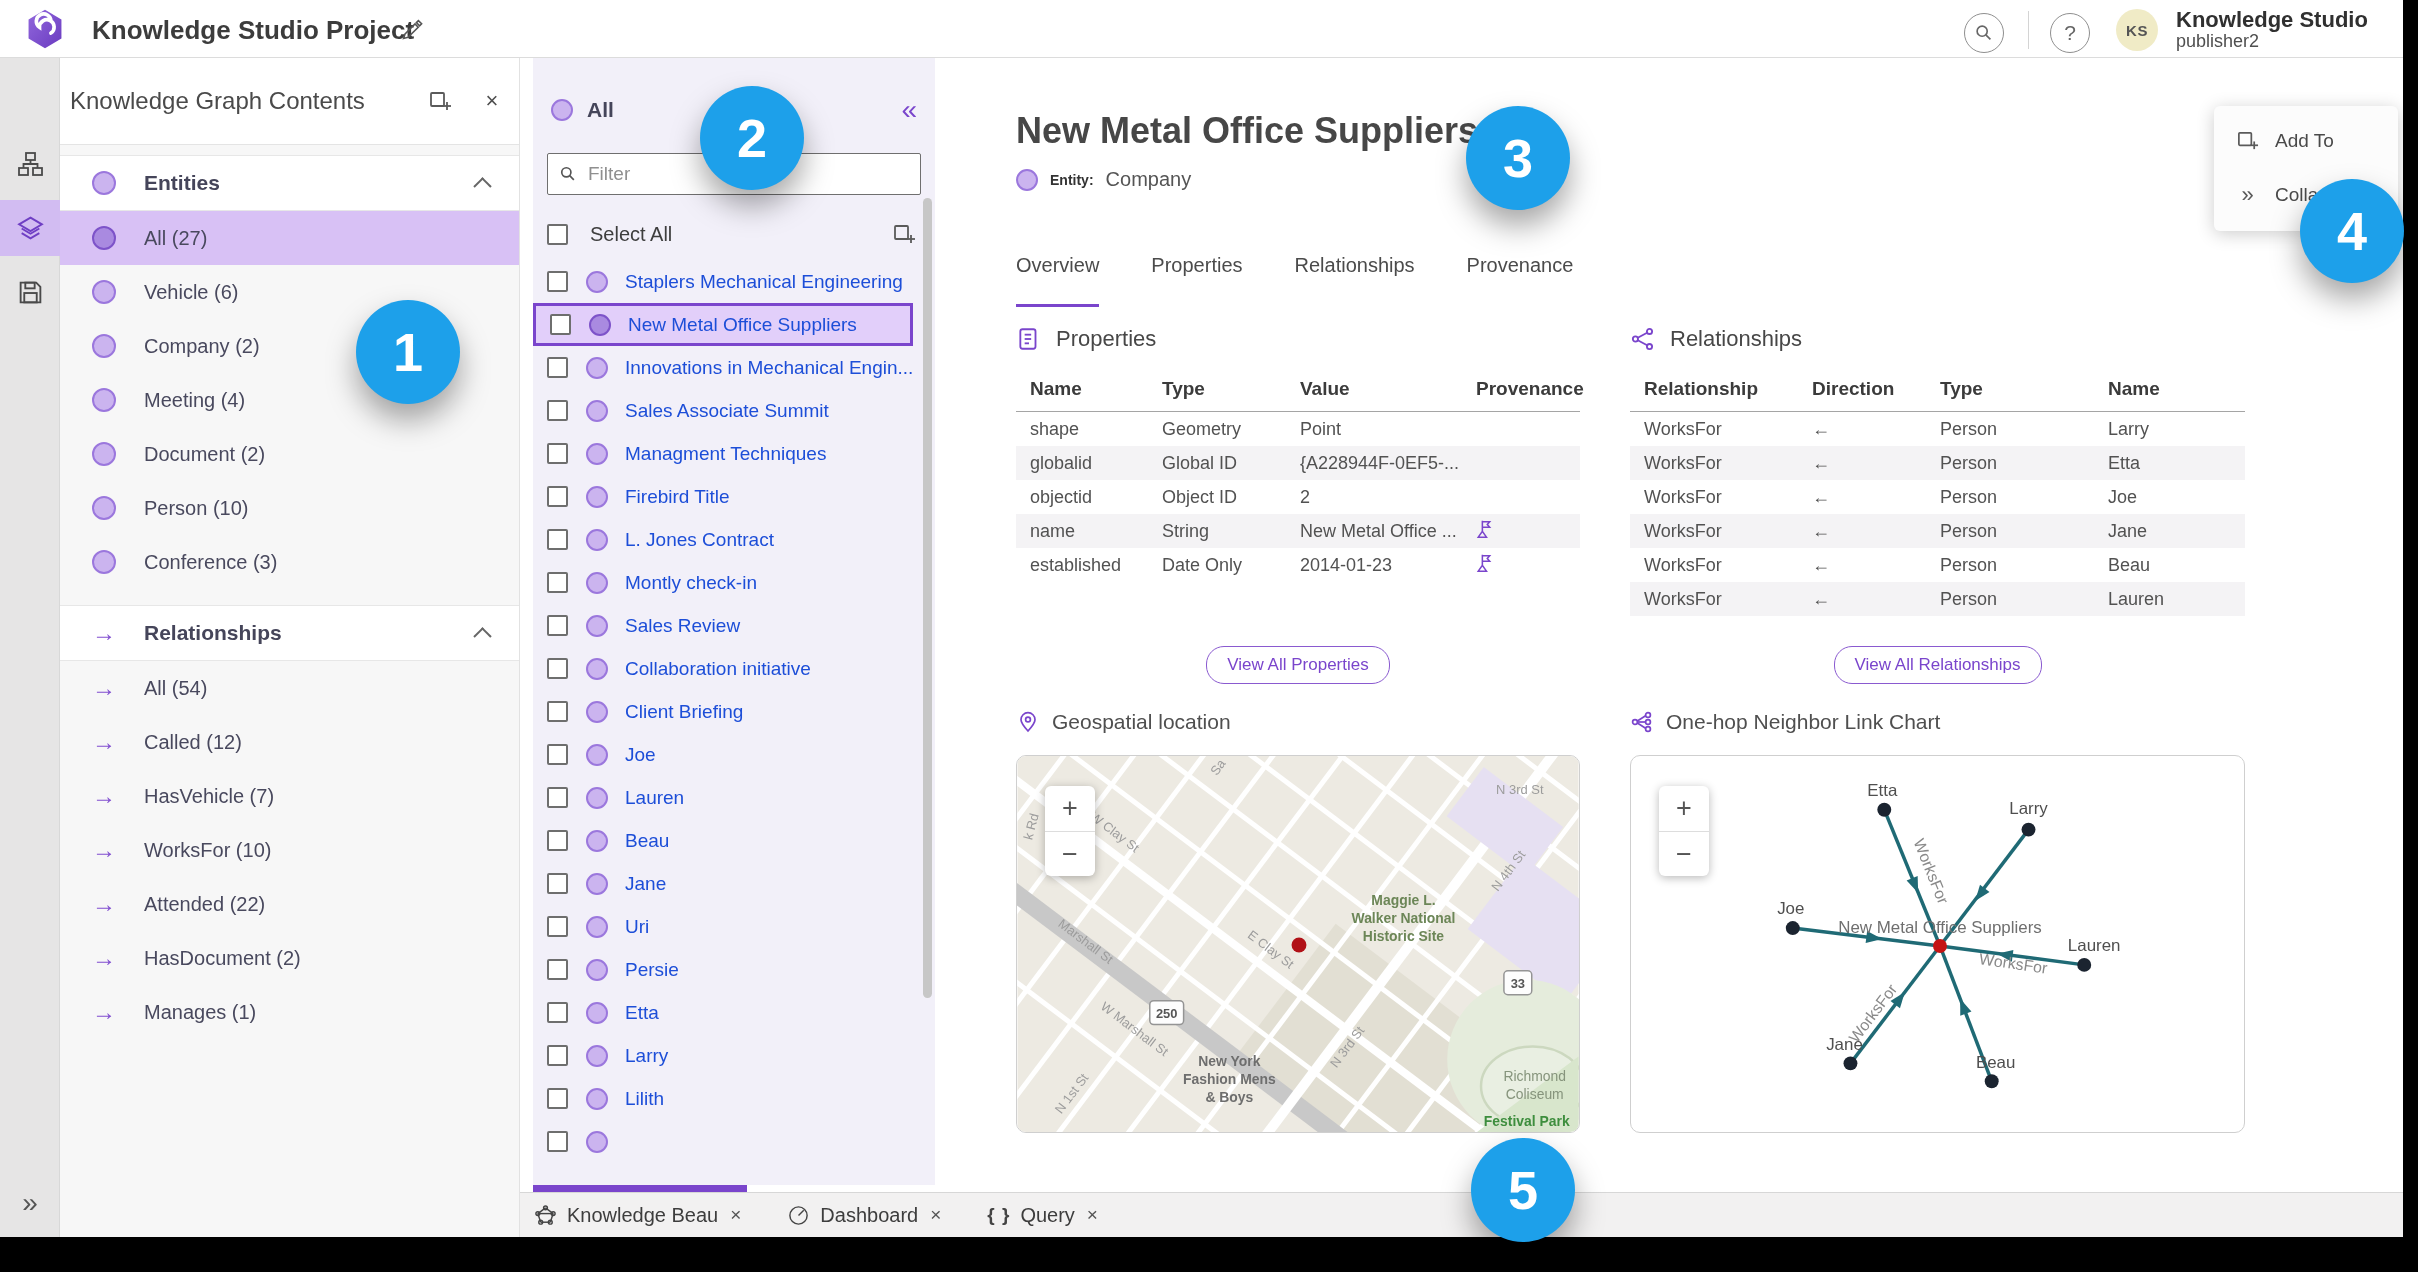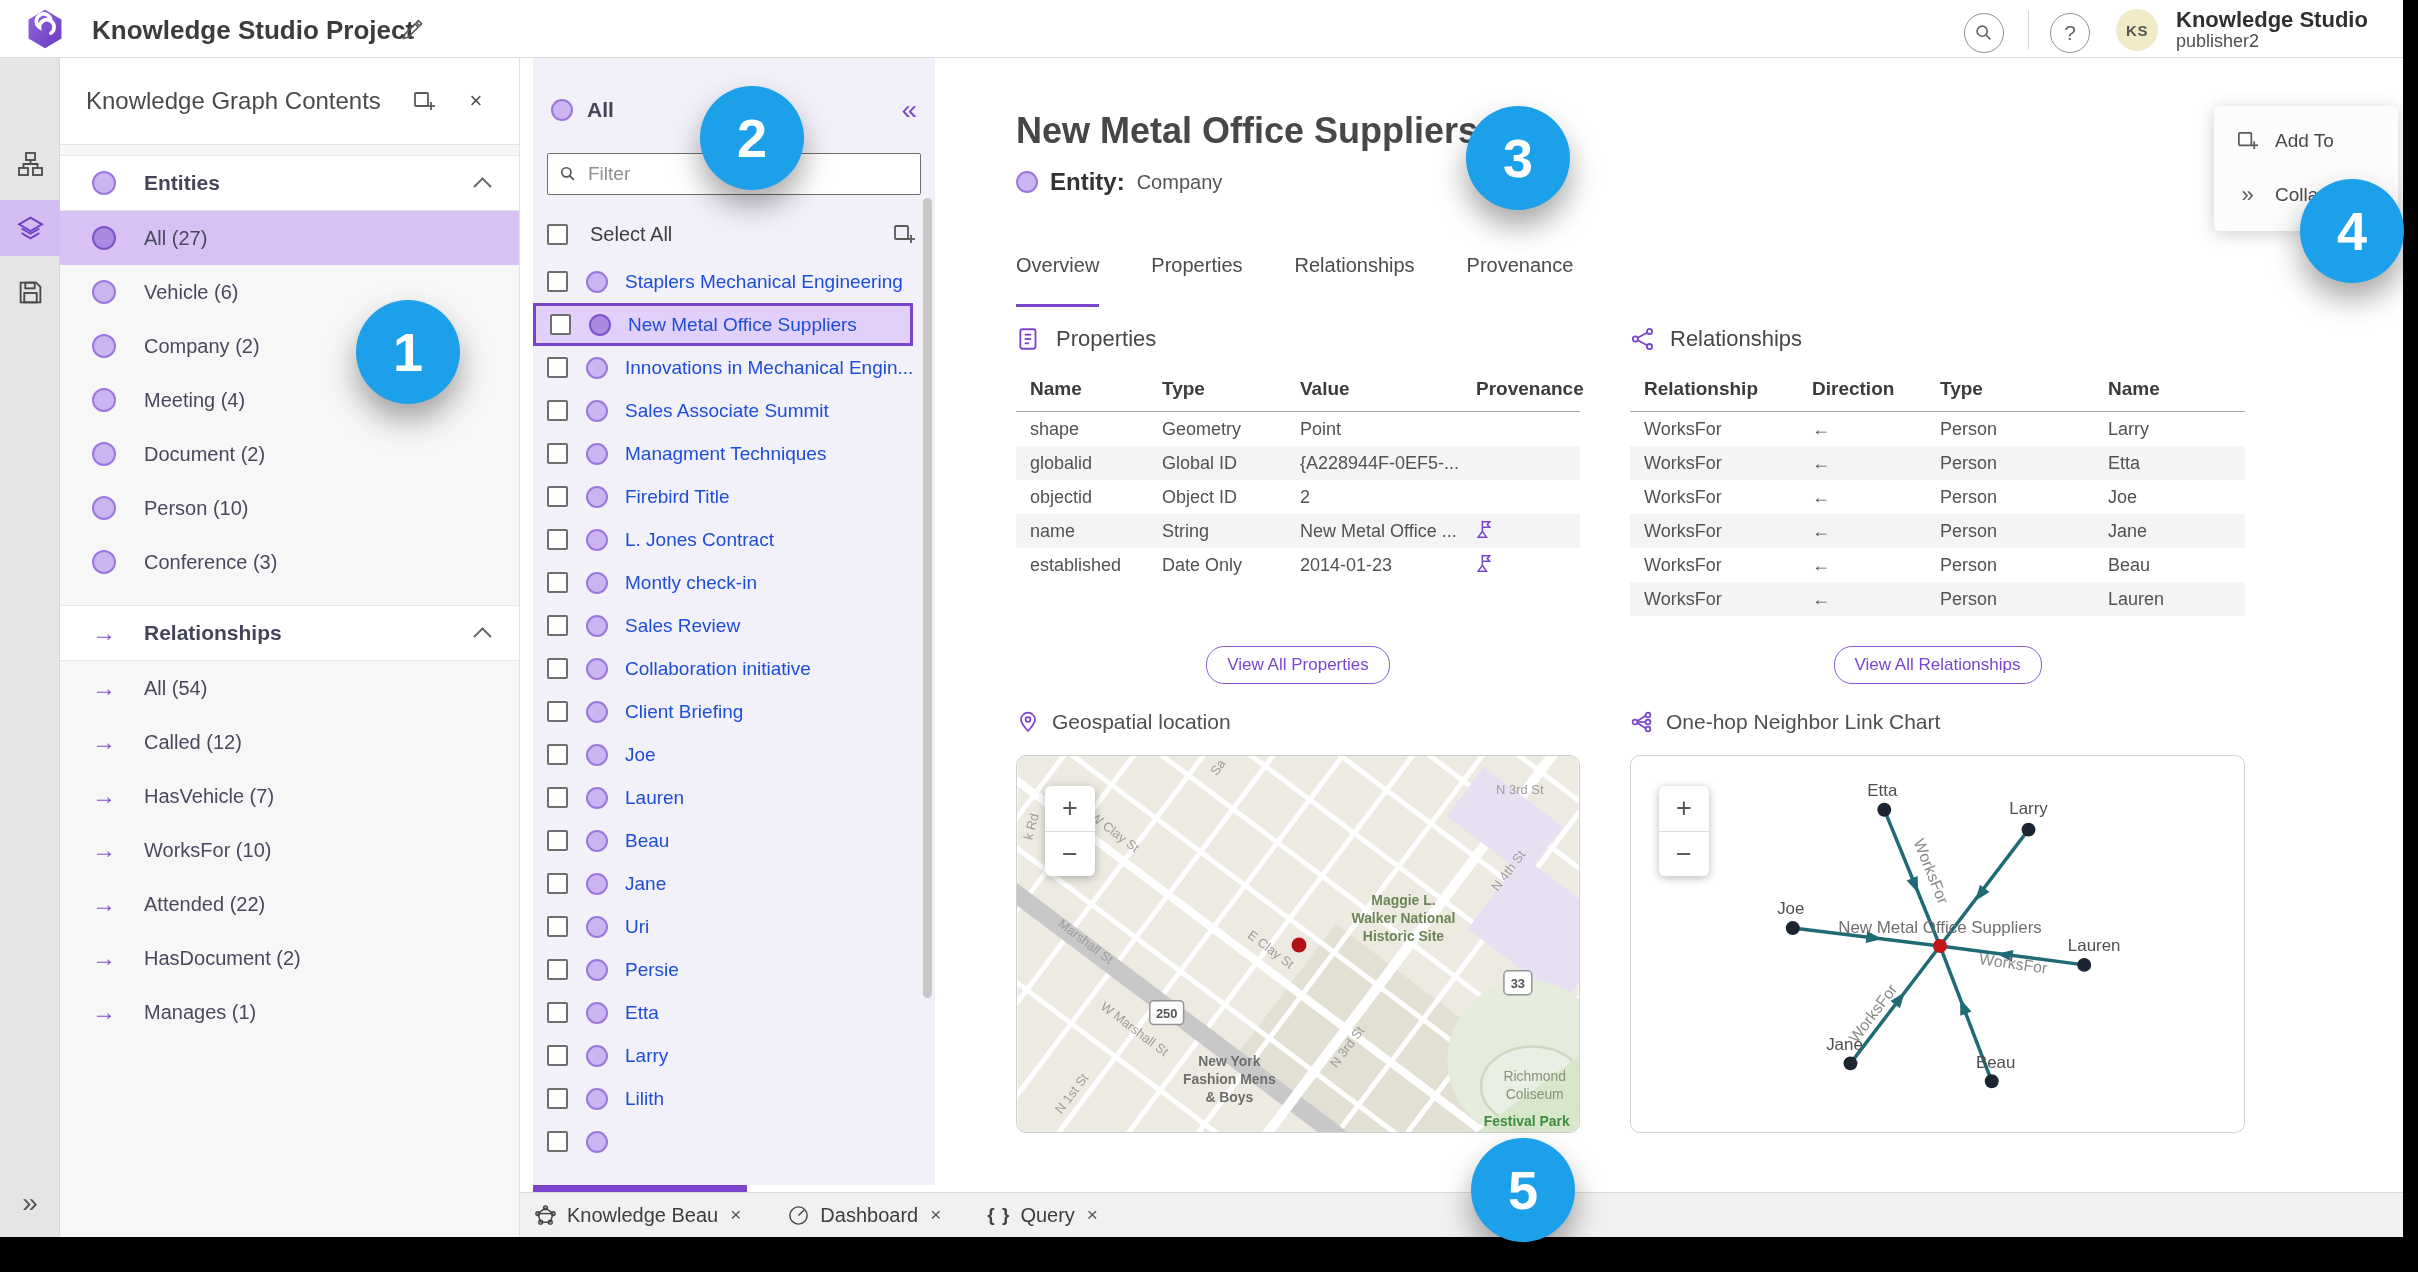--- a/index.html
+++ b/index.html
@@ -24,21 +24,21 @@
   
   .rail{position:absolute;left:0;top:58px;width:60px;height:1179px;background:#e6e5e5;border-right:1px solid #d8d8d8;z-index:4}
   .rail-ic{position:absolute;left:0;width:60px;height:56px;display:flex;align-items:center;justify-content:center;cursor:pointer}
   .rail-ic svg{width:27px;height:27px;stroke:#4a4a4a;fill:none;stroke-width:1.8}
   .rail-ic.sel{background:#d2bcf2}
   .rail-ic.sel svg{stroke:#6f3fc4}
   .rail-expand{position:absolute;left:0;bottom:18px;width:60px;text-align:center;font-size:28px;color:#555;cursor:pointer}
 
   
   .kpanel{position:absolute;left:60px;top:58px;width:460px;height:1179px;background:#f7f7f7;border-right:1px solid #e2e2e2}
-  .kp-head{height:87px;background:#fff;border-bottom:1px solid #e4e4e4;display:flex;align-items:center;padding:0 26px}
+  .kp-head{height:87px;background:#fff;border-bottom:1px solid #e4e4e4;display:flex;align-items:center;padding:0 10px}
   .kp-title{flex:1;font-size:24px;color:#4a4a4a}
   .icon-btn{width:34px;height:34px;display:flex;align-items:center;justify-content:center;cursor:pointer;color:#4f4f4f}
   .icon-btn svg{width:24px;height:24px;stroke:#5a5a5a;fill:none;stroke-width:1.8}
   .kp-close{font-size:22px;margin-left:18px}
   .ksec{margin-top:10px;background:#f7f7f7}
   .ksec.rel{margin-top:16px}
   .ksec-h{height:56px;background:#fff;border-top:1px solid #e7e7e7;border-bottom:1px solid #e7e7e7;display:flex;align-items:center;padding:0 30px 0 32px;cursor:pointer}
   .ksec-h .lbl{margin-left:28px;flex:1;font-size:21px;font-weight:600;color:#45455a}
   .chev{width:13px;height:13px;border-left:2px solid #666;border-top:2px solid #666;transform:rotate(45deg) translate(2px,2px)}
   .krow{height:54px;display:flex;align-items:center;padding-left:32px;cursor:pointer;font-size:20px;color:#49495e}
@@ -66,21 +66,21 @@
   .lp-item .circ{width:22px;height:22px;margin-left:18px}
   .lp-item .lbl{margin-left:17px;font-size:19px;color:#1d4ed8;white-space:nowrap}
   .lp-item.sel{background:#e2cffa;border:3px solid #7a45cc}
   .vscroll{position:absolute;right:3px;top:140px;width:9px;height:800px;border-radius:5px;background:#c7c7c7;cursor:pointer}
 
   
   .main{position:absolute;left:936px;top:58px;width:1467px;height:1134px;background:#fff}
   .d-title{position:absolute;left:80px;top:52px;font-size:36px;font-weight:700;color:#474747}
   .entity-line{position:absolute;left:80px;top:110px;display:flex;align-items:center;gap:12px}
   .entity-line .circ{width:22px;height:22px}
-  .entity-line .el-b{font-size:24px;font-weight:700;color:#333}
+  .entity-line .el-b{font-size:14px;font-weight:700;color:#333}
   .entity-line .el-v{font-size:20px;color:#555}
   .dtabs{position:absolute;left:80px;top:196px;display:flex;gap:52px}
   .dtab{font-size:20px;color:#4b4b4b;padding-bottom:30px;position:relative;cursor:pointer}
   .dtab.active::after{content:"";position:absolute;left:0;right:0;bottom:0;height:3px;background:#7a45cc}
   .sec-h{position:absolute;top:268px;display:flex;align-items:center;gap:14px;font-size:22px;color:#474747}
   .sec-h svg{width:26px;height:26px;stroke:#7a45cc;fill:none;stroke-width:1.7}
   .sec-h.left{left:80px}.sec-h.right{left:694px}
   .tbl{position:absolute;top:312px}
   .tbl.left{left:80px;width:564px}
   .tbl.right{left:694px;width:615px}

